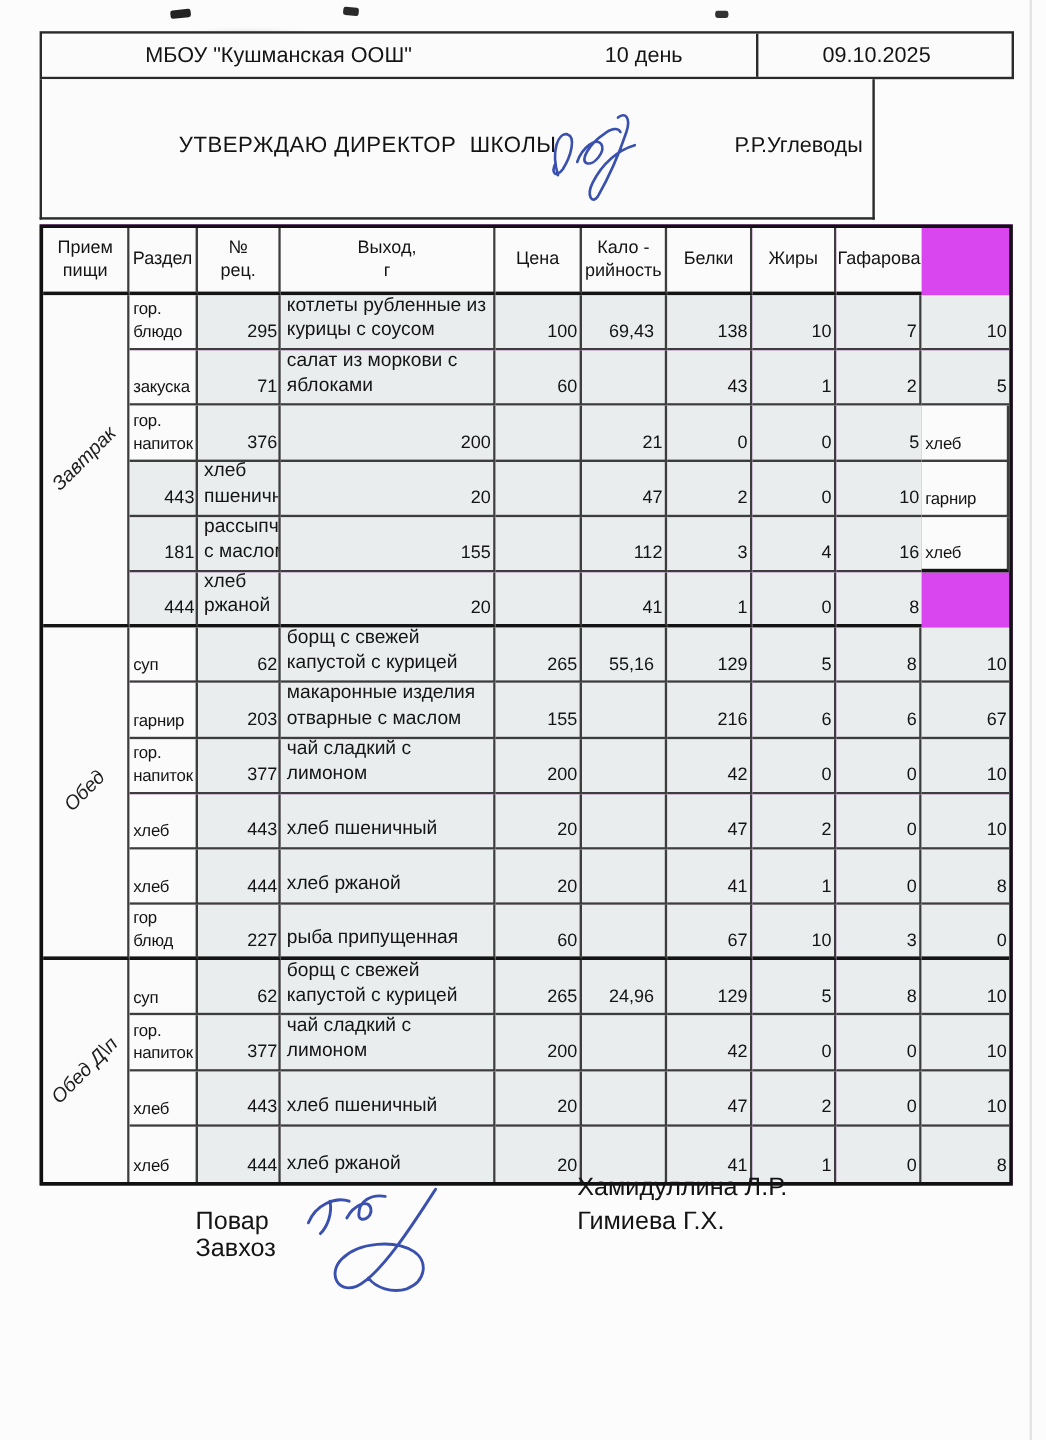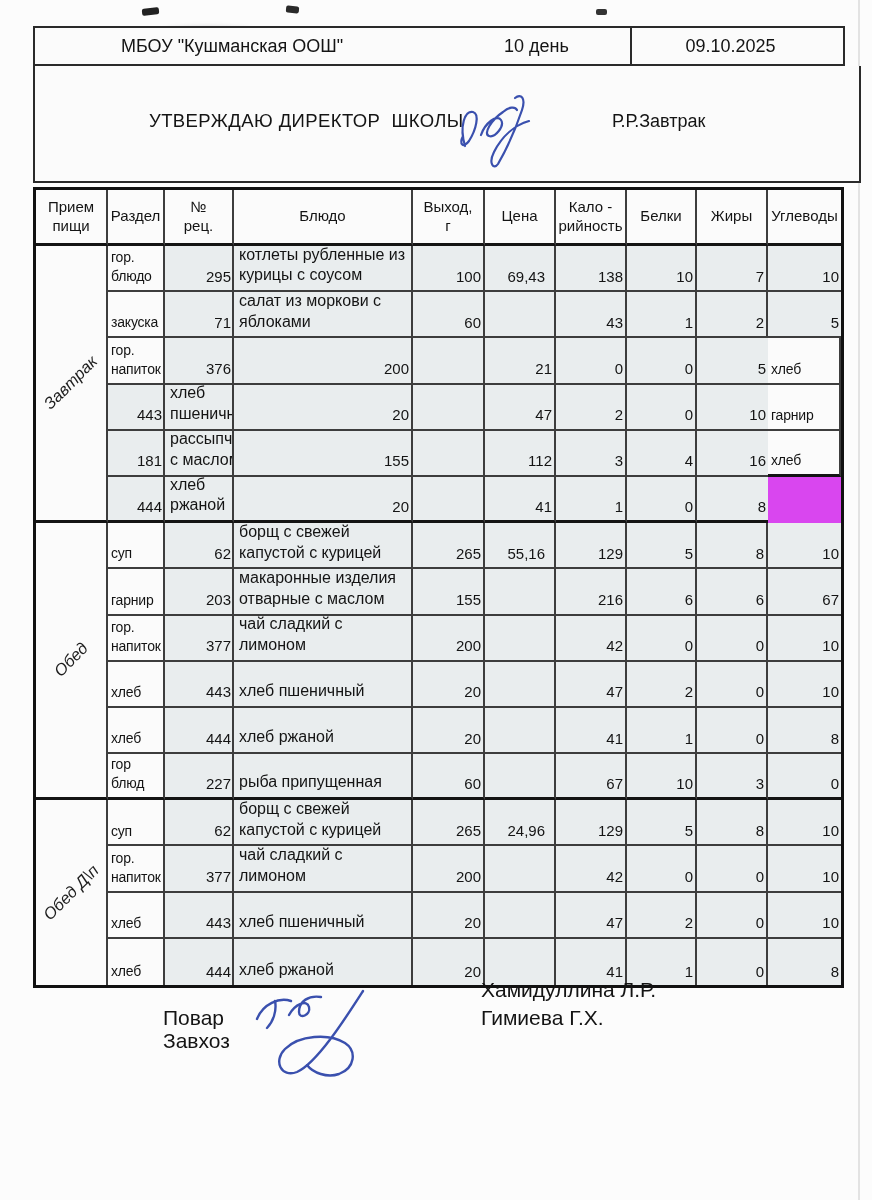--- a/index.html
+++ b/index.html
@@ -19,21 +19,21 @@
 
   
   .top-box { position:absolute; left:33px; top:26px; width:812px; height:40px;
     border:2px solid #2a2a2a; background:#fbfbfb; }
   .top-div { position:absolute; left:595px; top:0; bottom:0; width:2px; background:#2a2a2a; }
   .school  { position:absolute; left:86px;  top:8px; font-size:18px; }
   .dayl    { position:absolute; left:437px; top:8px; font-size:18px;margin-left:32px; }
   .datev   { position:absolute; left:597px; top:8px; width:197px; text-align:center; font-size:18px; }
 
   
-  .appr-box { position:absolute; left:33px; top:66px; width:828px; height:117px;
+  .appr-box { position:absolute; left:33px; top:66px; width:696px; height:117px;
     border:2px solid #2a2a2a; border-top:none; background:#fbfbfb; }
   .approve  { position:absolute; left:114px; top:44px; font-size:18.5px; letter-spacing:.4px; white-space:pre; }
   .director { position:absolute; left:577px; top:45px; font-size:18px; }
   .sig-dir  { position:absolute; left:408px; top:14px; }
 
   
   .menu { position:absolute; left:33px; top:187px; display:grid; background:#d946ef;
     border:3px solid #111;
     grid-template-columns:72px 57px 69px 179px 72px 71px 71px 70px 71px 73px;
     grid-template-rows:56px repeat(16, 46.2px);
@@ -76,45 +76,44 @@
 
   <div class="top-box">
     <div class="top-div"></div>
     <span class="school">МБОУ "Кушманская ООШ"</span>
     <span class="dayl">10 день</span>
     <span class="datev">09.10.2025</span>
   </div>
 
   <div class="appr-box">
     <span class="approve">УТВЕРЖДАЮ ДИРЕКТОР  ШКОЛЫ</span>
-    <span class="director">Р.Р.Завтрак</span>
+    <span class="director">Р.Р.Углеводы</span>
     <div class="sig-dir">
       <svg class="sig" width="110" height="92" viewBox="0 0 110 92" fill="none" stroke="#3a50ae" stroke-width="2.2" stroke-linecap="round">
         <path d="M22 66 C16 46 22 30 30 32 C37 34 33 50 26 61 C20 69 16 64 20 56"></path>
         <path d="M38 55 C42 43 54 34 58 40 C62 46 52 58 46 56 C40 54 48 40 60 32 C66 27 72 26 74 30"></path>
         <path d="M72 18 C78 13 83 18 79 30 C73 48 63 70 55 84 C51 90 45 84 51 72 C59 56 72 45 86 41"></path>
       </svg>
     </div>
   </div>
 
   <div class="menu">
     <div class="hc">Прием
 пищи</div>
     <div class="hc">Раздел</div>
     <div class="hc">№
 рец.</div>
-    <div class="hc">Блюдо</div>
     <div class="hc">Выход,
 г</div>
     <div class="hc">Цена</div>
     <div class="hc">Кало -
 рийность</div>
     <div class="hc">Белки</div>
     <div class="hc">Жиры</div>
-    <div class="hc last">Углеводы</div>
+    <div class="hc last">Гафарова</div>
 
     <div class="meal m6 sep">
         <span>Завтрак</span>
       </div>
     <div class="c rz">гор. блюдо</div>
       <div class="c rec">295</div>
       <div class="c dish">котлеты  рубленные из курицы с соусом</div>
       <div class="c num">100</div>
       <div class="c price">69,43</div>
       <div class="c num">138</div>

